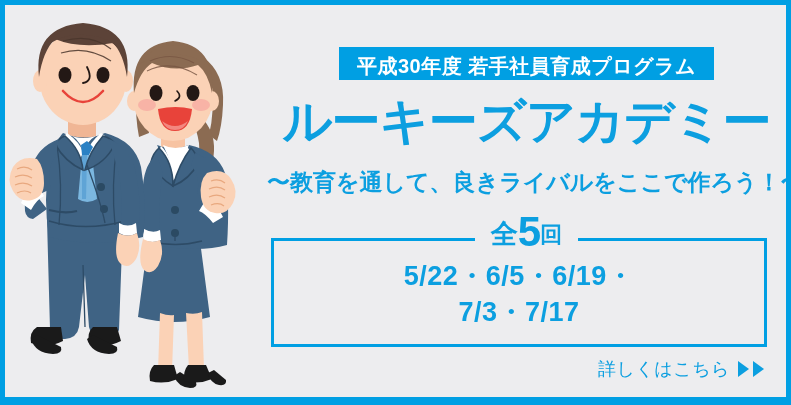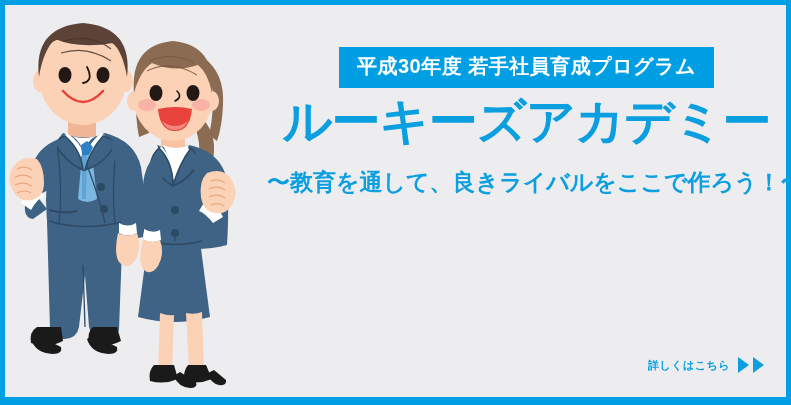--- a/index.html
+++ b/index.html
@@ -42,21 +42,21 @@
     text-align:center;
   }
   .badge{
     display:inline-block;
     background:#009fe3;
     color:#ffffff;
     font-size:20px;
     font-weight:bold;
     letter-spacing:0.5px;
     line-height:1;
-    padding:9px 18px 12px 18px;
+    padding:9px 18px 4px 18px;
     white-space:nowrap;
   }
 
   
   .title{
     position:absolute;
     left:0px; top:90px;
     width:519px;
     text-align:center;
     color:#0c9fe0;
@@ -124,22 +124,22 @@
     font-weight:bold;
     line-height:1.35;
     letter-spacing:0.5px;
   }
 
   
   .cta{
     position:absolute;
     right:22px; top:352px;
     color:#0c9fe0;
-    font-size:11px;
-    font-weight:bold;
+    font-size:18px;
+    font-weight:normal;
     letter-spacing:0.5px;
     white-space:nowrap;
     display:flex;
     align-items:center;
     gap:8px;
   }
   .cta-arrows{ display:flex; gap:4px; align-items:center; }
   .arrow{
     width:0;height:0;
     border-left:11px solid #0c9fe0;
@@ -310,20 +310,34 @@
   <div id="content">
 
     <div class="badge-row">
       <span class="badge">平成30年度 若手社員育成プログラム</span>
     </div>
 
     <div class="title">ルーキーズアカデミー</div>
 
     <div class="subtitle">〜教育を通して、良きライバルをここで作ろう！〜</div>
 
+    <div class="session-wrap">
+      <div class="session-box"></div>
+
+      <div class="count-row">
+        <span class="count-inner">
+          <span class="count-kanji">全</span><span class="count-num">5</span><span class="count-kai">回</span>
+        </span>
+      </div>
+
+      <div class="dates">
+        <div>5/22・6/5・6/19・</div>
+        <div>7/3・7/17</div>
+      </div>
+    </div>
 
     <div class="cta">
       <span>詳しくはこちら</span>
       <span class="cta-arrows">
         <span class="arrow"></span>
         <span class="arrow"></span>
       </span>
     </div>
 
   </div>

